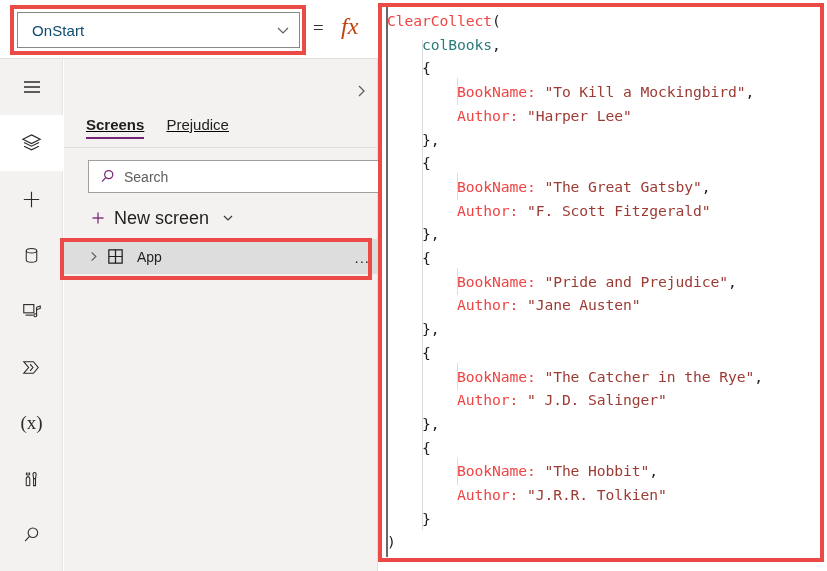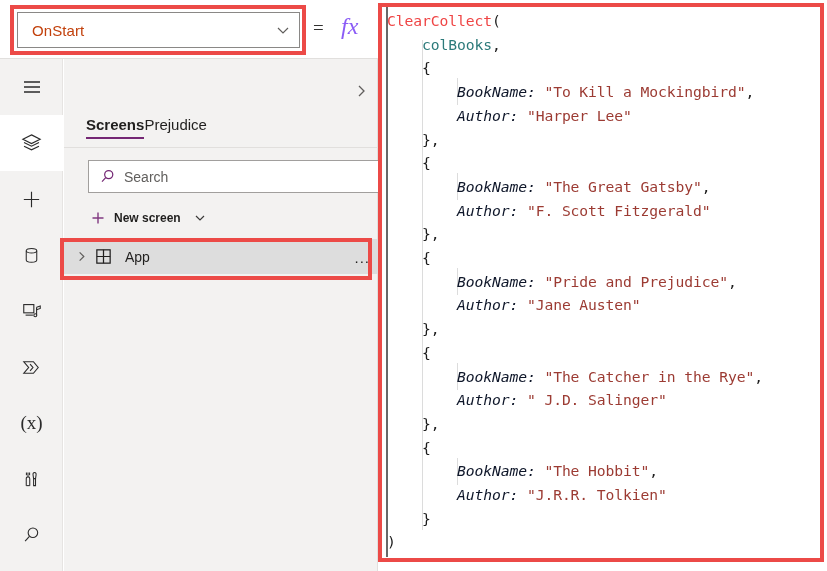--- a/index.html
+++ b/index.html
@@ -26,34 +26,34 @@
     position: absolute; left: 17px; top: 12px;
     width: 283px; height: 36px;
     background: #ffffff;
     border: 1px solid #8a8886;
     display: flex; align-items: center;
     padding: 0 8px 0 14px;
   }
   .prop-dropdown .value {
     flex: 1;
     font-size: 15px;
-    color: #c2410c;
+    color: #0c4a6e;
     letter-spacing: .1px;
   }
   .chev-down { width: 16px; height: 16px; flex: 0 0 auto; }
   .chev-down svg { display: block; }
 
   .eq-sign {
     position: absolute; left: 313px; top: 17px;
     font-size: 19px; color: #323130;
     font-family: "Liberation Serif", serif;
   }
   .fx-sign {
     position: absolute; left: 341px; top: 13px;
-    font-size: 24px; color: #8b5cf6;
+    font-size: 24px; color: #c2410c;
     font-family: "Liberation Serif", serif;
     font-style: italic;
   }
 
   
   .anno-dropdown {
     position: absolute; left: 10px; top: 5px;
     width: 296px; height: 50px;
     border: 4px solid #ec4a47;
     pointer-events: none;
@@ -91,21 +91,21 @@
     font-size: 21px; color: #201f1e;
     letter-spacing: .1px;
   }
   .panel-collapse {
     position: absolute; right: 8px; top: 24px;
     width: 16px; height: 16px;
     color: #605e5c;
   }
   .tabs {
     position: absolute; left: 22px; top: 57px;
-    display: flex; 
+    display: flex; gap: 22px; text-decoration: underline;
   }
   .tab {
     font-size: 15px; color: #201f1e;
     padding-bottom: 6px;
     position: relative;
   }
   .tab.selected { font-weight: bold; }
   .tab.selected::after {
     content: ""; position: absolute;
     left: 0; right: 0; bottom: 0; height: 2px;
@@ -130,32 +130,32 @@
     font-size: 14px; color: #605e5c;
     margin-left: 8px;
   }
 
   .new-screen {
     position: absolute; left: 26px; top: 145px;
     display: flex; align-items: center; gap: 8px;
     height: 28px;
   }
   .new-screen .plus { width: 16px; height: 16px; color: #813a81; }
-  .new-screen .lbl { font-size: 12px; color: #201f1e; font-weight: bold; }
+  .new-screen .lbl { font-size: 18px; color: #201f1e; }
   .new-screen .cv { width: 14px; height: 14px; color: #3b3a39; margin-left: 4px; }
 
   .tree-items {
     position: absolute; left: 0; top: 180px;
     width: 314px;
   }
   .tree-row {
     position: relative;
     height: 35px;
     display: flex; align-items: center;
-    padding-left: 8px;
+    padding-left: 20px;
   }
   .tree-row.selected { background: #dddddd; }
   .tree-row .expander {
     width: 18px; height: 18px;
     display: flex; align-items: center; justify-content: center;
     color: #605e5c; flex: 0 0 auto;
   }
   .tree-row .expander.empty { visibility: hidden; }
   .tree-row .node-icon {
     width: 22px; height: 22px;
@@ -203,21 +203,21 @@
     font-size: 14.7px;
     line-height: 23.7px;
     white-space: pre;
     color: #1c1c1c;
     letter-spacing: -0.1px;
   }
   .formula-code .fn    { color: #ef4444; }
   .formula-code .coll  { color: #2c7a7a; }
   .formula-code .str   { color: #9c3b33; }
   .formula-code .punct { color: #1c1c1c; }
-  .formula-code .fld   { color: #0f172a; font-style: italic; }
+  .formula-code .fld   { color: #ef4444; }
 
   
   .caret {
     position: absolute; left: 386px; top: 14px;
     width: 2px; height: 520px;
     background: #4d4d4d;
     opacity: .85;
   }
   .guide {
     position: absolute;

